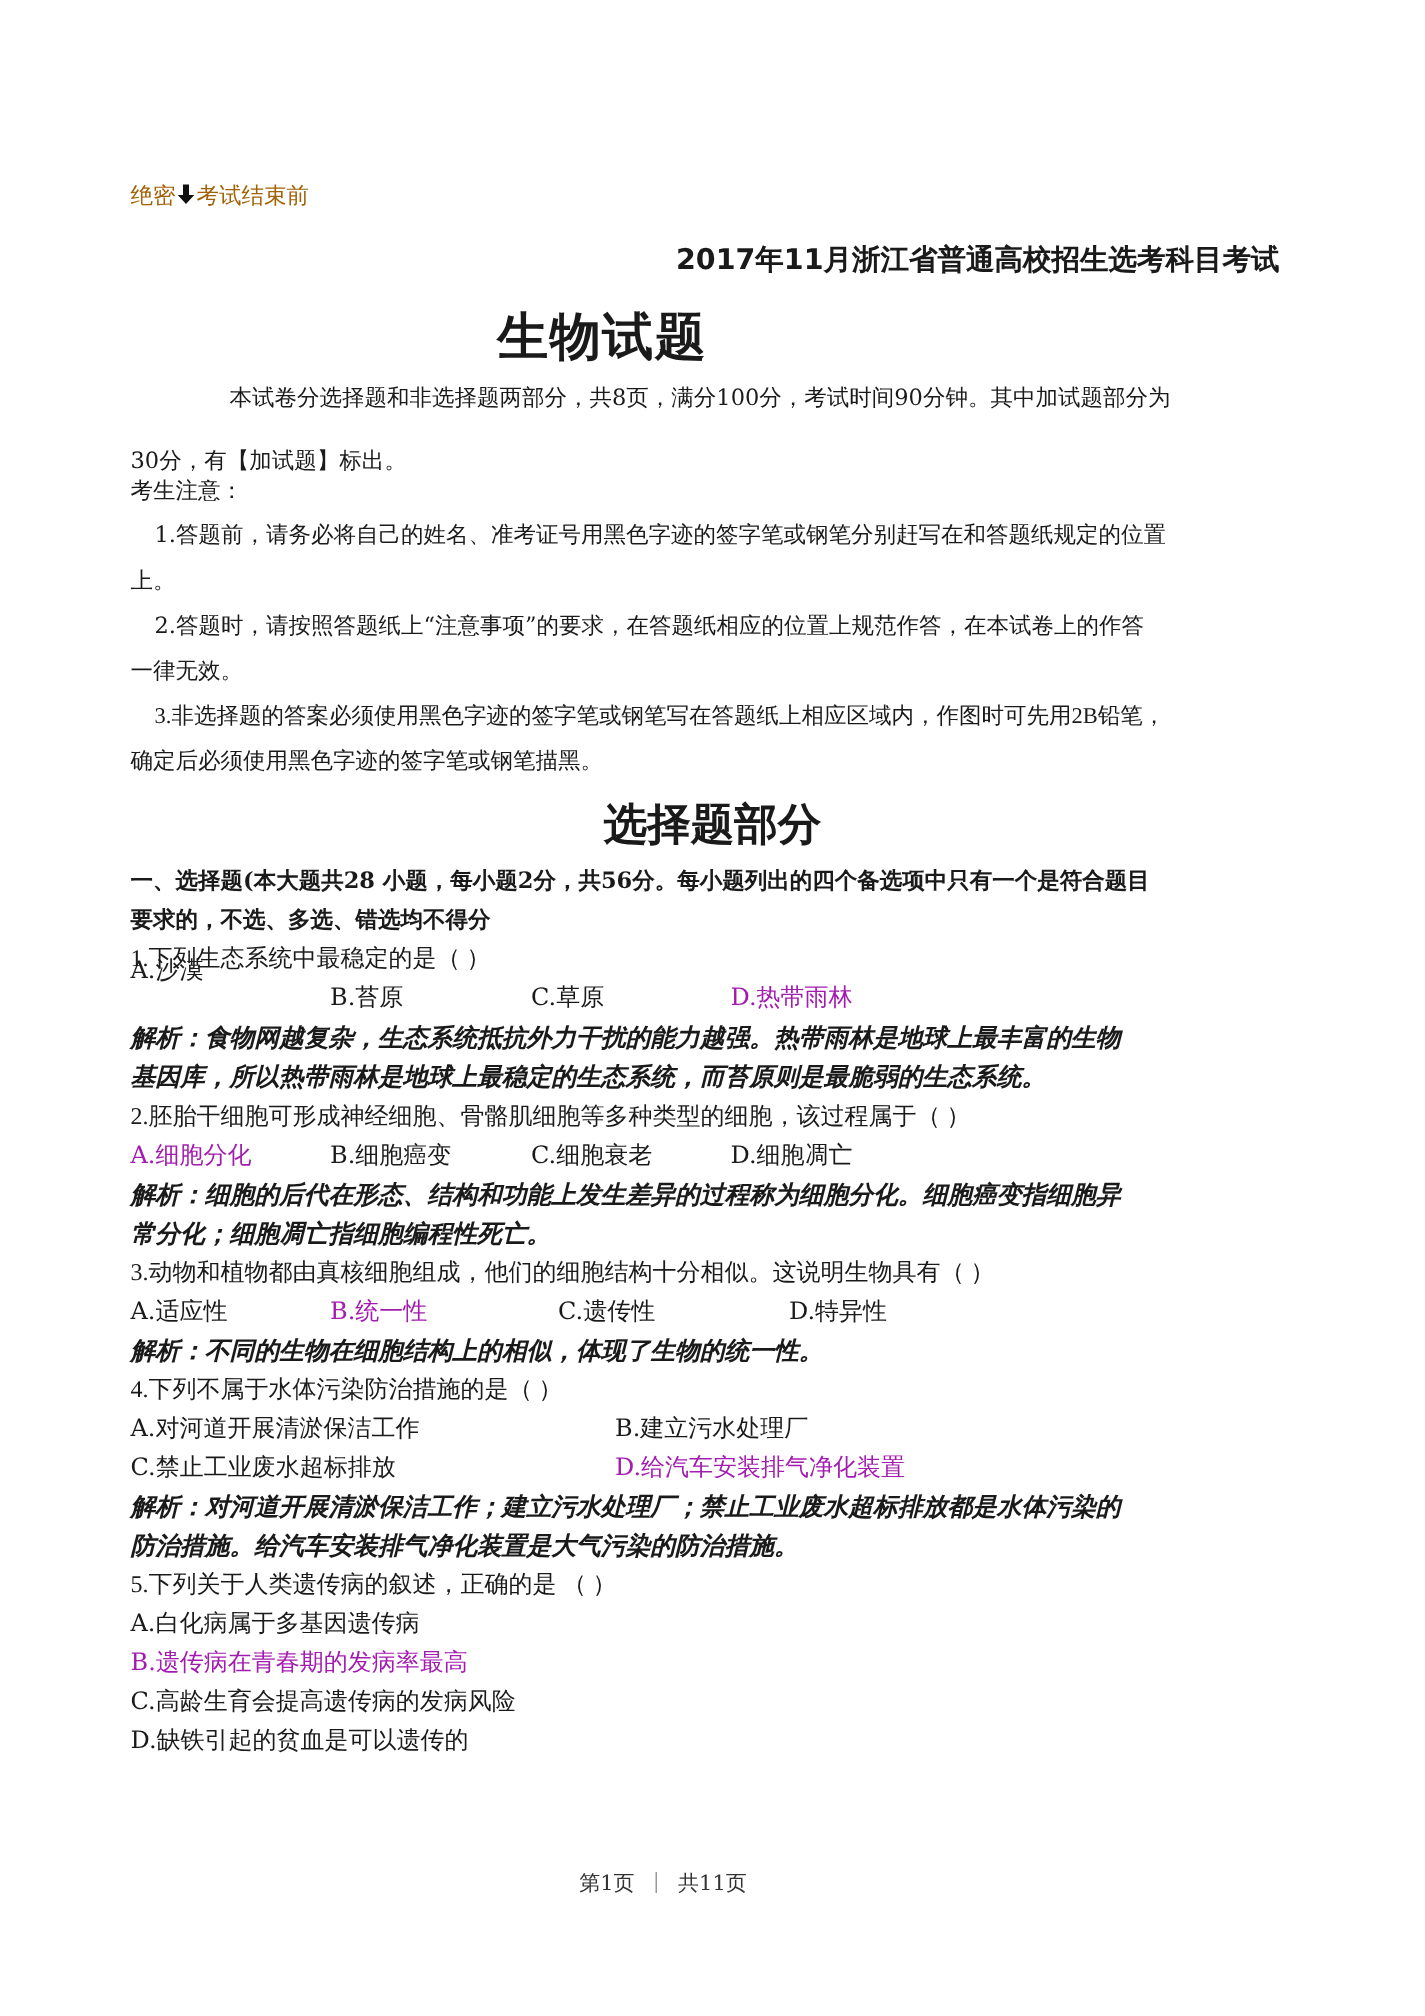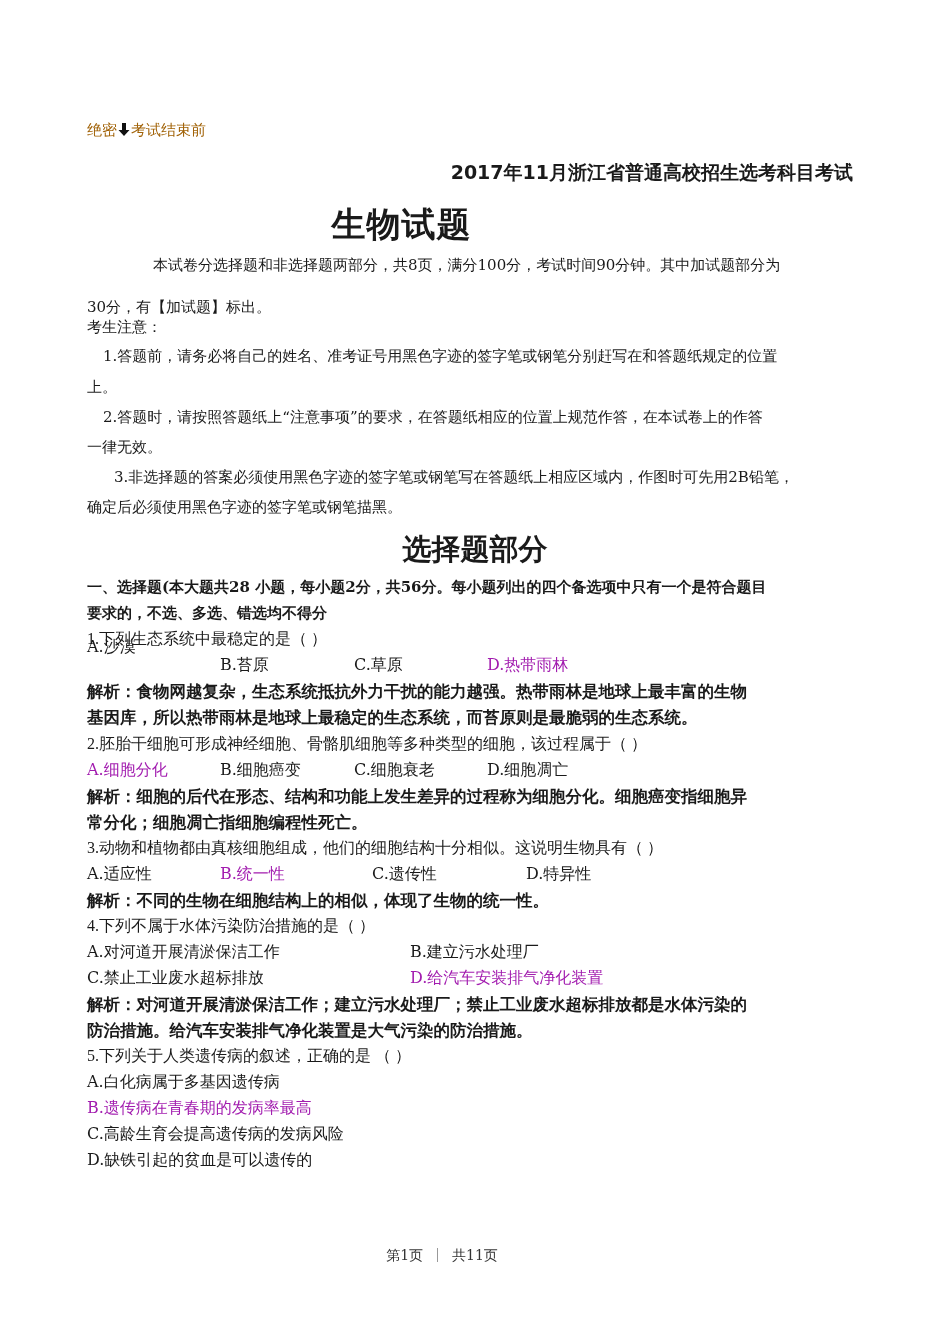--- a/index.html
+++ b/index.html
@@ -14,21 +14,21 @@
   .subject-title { left: 0; width: 803px; top: 202px; text-align: center; font-size: 34px; font-weight: bold; font-family: "DejaVu Sans", sans-serif; letter-spacing: 1px; }
   .intro-1 { left: 153px; top: 256px; font-size: 15px; }
   .intro-2 { left: 87px; top: 286px; font-size: 15px; margin-top: 12px; }
   .notice-head { left: 87px; top: 318px; font-size: 15px; }
   .notice { font-size: 15px; }
   .section-title { left: 0; width: 950px; top: 530px; text-align: center; font-size: 29px; font-weight: bold; font-family: "DejaVu Sans", sans-serif; }
   .instr { left: 87px; font-size: 15px; font-weight: bold; }
   .q { left: 87px; font-size: 16px; font-family: Liberation Serif, serif; }
   .opt { font-size: 16px; }
   .correct { color: #a21caf; }
-  .analysis { left: 87px; font-size: 16.5px; font-weight: bold; font-family: "DejaVu Sans", sans-serif; }
+  .analysis { left: 87px; font-size: 16.5px; font-weight: bold; font-family: "DejaVu Sans", sans-serif; font-style: italic; }
   .footer { left: 0; width: 884px; top: 1247px; text-align: center; font-size: 14px; color: #333; }
   .footer .sep { display: inline-block; width: 1px; height: 14px; background: #999; margin: 0 14px; vertical-align: -2px; }
 </style>
 </head>
 <body>
 
 <div>
 
   <div class="abs secret">
     <span>绝密</span><span style="display:inline-block;width:14px;vertical-align:-2px;"><svg width="14" height="15" viewBox="0 0 14 15">
@@ -40,21 +40,21 @@
   <div class="abs subject-title">生物试题</div>
 
   <div class="abs intro-1">本试卷分选择题和非选择题两部分，共8页，满分100分，考试时间90分钟。其中加试题部分为</div>
   <div class="abs intro-2">30分，有【加试题】标出。</div>
   <div class="abs notice-head">考生注意：</div>
 
   <div class="abs notice" style="left:103px;top:347px;">1.答题前，请务必将自己的姓名、准考证号用黑色字迹的签字笔或钢笔分别赶写在和答题纸规定的位置</div>
   <div class="abs notice" style="left:87px;top:378px;">上。</div>
   <div class="abs notice" style="left:103px;top:408px;text-align:right;">2.答题时，请按照答题纸上“注意事项”的要求，在答题纸相应的位置上规范作答，在本试卷上的作答</div>
   <div class="abs notice" style="left:87px;top:438px;">一律无效。</div>
-  <div class="abs notice" style="left:114px;top:468px;">3.非选择题的答案必须使用黑色字迹的签字笔或钢笔写在答题纸上相应区域内，作图时可先用2B铅笔，</div>
+  <div class="abs notice" style="left:103px;top:468px;font-family:Liberation Serif, serif;">3.非选择题的答案必须使用黑色字迹的签字笔或钢笔写在答题纸上相应区域内，作图时可先用2B铅笔，</div>
   <div class="abs notice" style="left:87px;top:498px;">确定后必须使用黑色字迹的签字笔或钢笔描黑。</div>
 
   <div class="abs section-title">选择题部分</div>
   <div class="abs instr" style="top:578px;">一、选择题(本大题共28   小题，每小题2分，共56分。每小题列出的四个备选项中只有一个是符合题目</div>
   <div class="abs instr" style="top:604px;">要求的，不选、多选、错选均不得分</div>
 
   <div class="abs q" style="top:629px;">1.下列生态系统中最稳定的是（            ）</div>
   <div class="abs opt" style="left:87px;top:637px;">A.沙漠</div>
   <div class="abs opt" style="left:220px;top:655px;">B.苔原</div>
   <div class="abs opt" style="left:354px;top:655px;">C.草原</div>

